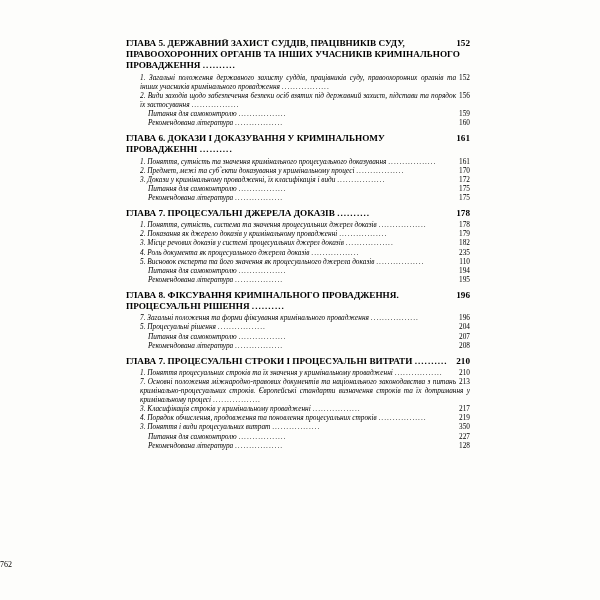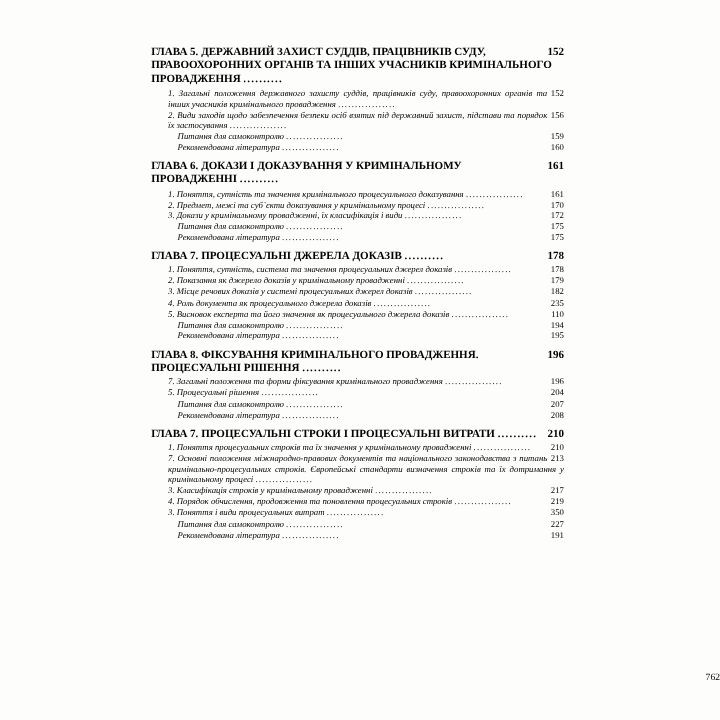--- a/index.html
+++ b/index.html
@@ -69,21 +69,21 @@
     overflow: hidden;
     white-space: nowrap;
     letter-spacing: 1px;
     vertical-align: bottom;
   }
   .pagenum {
     position: absolute;
     left: 0;
     right: 0;
     top: 560px;
-    text-align: right;
+    text-align: left;
     font-size: 8px;
     font-family: "Liberation Serif", serif;
   }
   .chapter-block {
     margin-top: 6px;
   }
   .first-block { margin-top: 0; }
   .clearfix::after { content: ""; display: block; clear: both; }
 </style>
 </head>
@@ -124,17 +124,17 @@
         <div class="entry clearfix entry-sub"><span class="pg">208</span><span class="txt">Рекомендована література</span> <span class="dotline">.................</span></div>
       </div>
       <div class="chapter-block clearfix">
         <div class="chapter-title clearfix"><span class="pg">210</span><span class="ttl">ГЛАВА 7.  ПРОЦЕСУАЛЬНІ СТРОКИ І ПРОЦЕСУАЛЬНІ ВИТРАТИ</span> <span class="dotline">..........</span></div>
         <div class="entry clearfix"><span class="pg">210</span><span class="txt">1. Поняття процесуальних строків та їх значення у кримінальному провадженні</span> <span class="dotline">.................</span></div>
         <div class="entry clearfix"><span class="pg">213</span><span class="txt">7. Основні положення міжнародно-правових документів та національного законодавства з питань кримінально-процесуальних строків. Європейські стандарти визначення строків та їх дотримання у кримінальному процесі</span> <span class="dotline">.................</span></div>
         <div class="entry clearfix"><span class="pg">217</span><span class="txt">3. Класифікація строків у кримінальному провадженні</span> <span class="dotline">.................</span></div>
         <div class="entry clearfix"><span class="pg">219</span><span class="txt">4. Порядок обчислення, продовження та поновлення процесуальних строків</span> <span class="dotline">.................</span></div>
         <div class="entry clearfix"><span class="pg">350</span><span class="txt">3. Поняття і види процесуальних витрат</span> <span class="dotline">.................</span></div>
         <div class="entry clearfix entry-sub"><span class="pg">227</span><span class="txt">Питання для самоконтролю</span> <span class="dotline">.................</span></div>
-        <div class="entry clearfix entry-sub"><span class="pg">191</span><span class="txt">Рекомендована література</span> <span class="dotline">.................</span></div>
+        <div class="entry clearfix entry-sub"><span class="pg">128</span><span class="txt">Рекомендована література</span> <span class="dotline">.................</span></div>
       </div>
     </div>
   <div class="pagenum">762</div>
 </div>
 
 </body></html>

